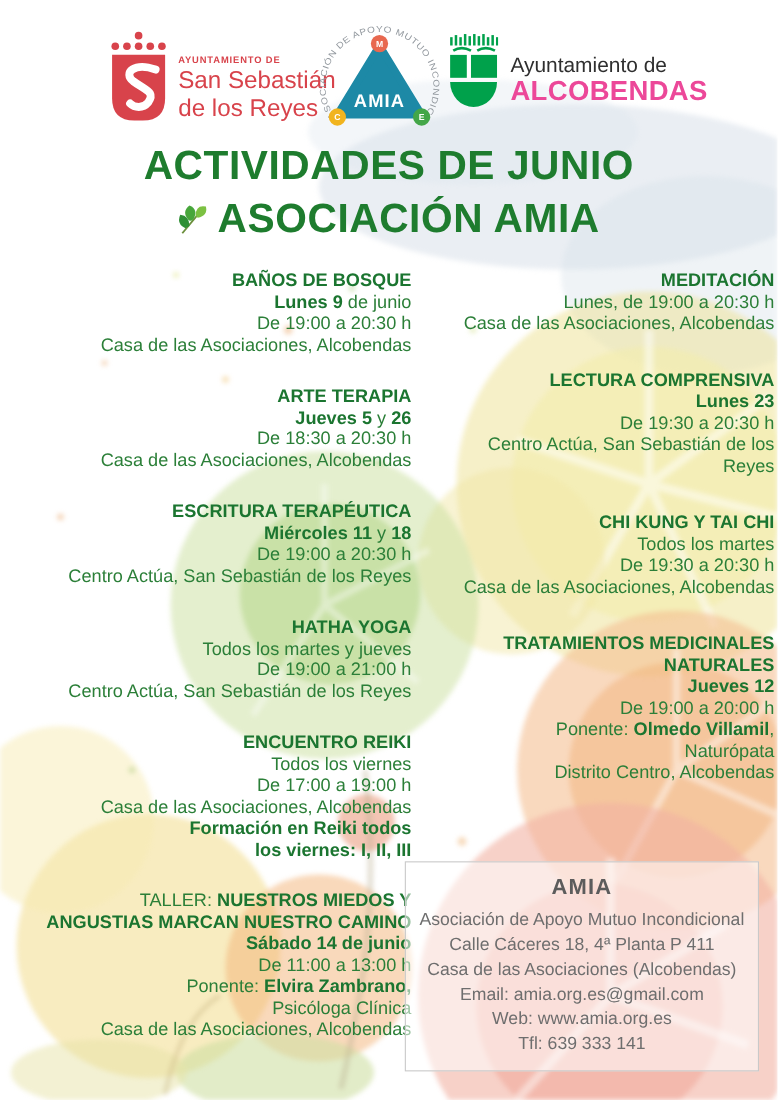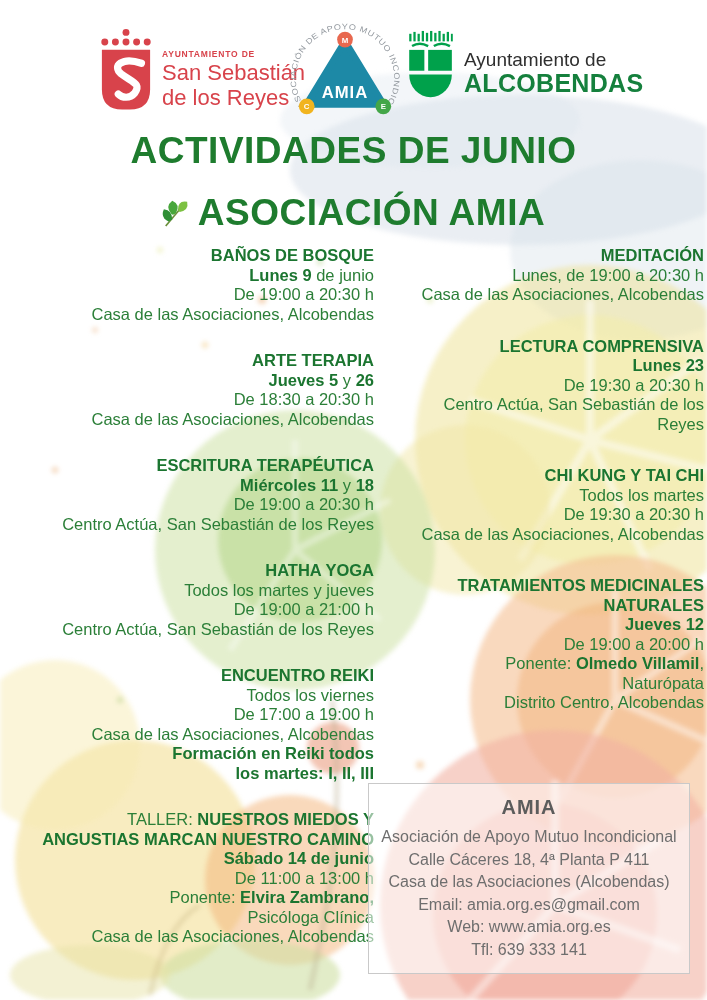--- a/index.html
+++ b/index.html
@@ -10,26 +10,26 @@
   .content{position:absolute;inset:0;z-index:1;}
   
   .logo-ss{position:absolute;left:99px;top:27px;display:flex;gap:9px;align-items:flex-start;}
   .ss-text{margin-top:22px;color:#d8434b;}
   .ss-eyebrow{font-size:8.5px;font-weight:bold;letter-spacing:0.8px;}
   .ss-name{font-size:22px;line-height:23px;margin-top:2px;}
   .logo-amia{position:absolute;left:281px;top:18px;}
   .logo-alc{position:absolute;left:408px;top:30px;display:flex;gap:10px;align-items:flex-start;}
   .alc-text{margin-top:20px;color:#2f2f2f;}
   .alc-line1{font-size:19px;line-height:20px;}
-  .alc-line2{font-size:25px;line-height:26px;font-weight:bold;color:#15803d;letter-spacing:0.3px;text-align:center;}
+  .alc-line2{font-size:25px;line-height:26px;font-weight:bold;color:#ec4899;letter-spacing:0.3px;text-align:center;}
   svg text{font-family:"Liberation Sans",sans-serif;}
   
   .title{position:absolute;left:0;right:0;top:130px;text-align:center;color:#1e7c2e;font-weight:bold;}
   .title-line1{font-size:37px;line-height:42px;letter-spacing:0.5px;}
-  .title-line2{font-size:37px;line-height:42px;letter-spacing:0.5px;margin-top:20px;
+  .title-line2{font-size:37px;line-height:42px;letter-spacing:0.5px;margin-top:6px;
                display:flex;justify-content:center;align-items:center;gap:8px;}
   
   .col{position:absolute;top:246px;}
   .col-left{left:42px;width:332px;}
   .col-right{left:368px;width:336px;}
   .section{margin:0 0 27px 0;text-align:right;}
   .col-right .section{margin-bottom:32px;margin-left:48px;}
   .line{font-size:16.5px;line-height:19.5px;color:#2b7f38;}
   .line .b{font-weight:bold;color:#1b7530;}
   
@@ -218,21 +218,21 @@
           <div class="line"><span>Todos los martes y jueves</span></div>
           <div class="line"><span>De 19:00 a 21:00 h</span></div>
           <div class="line"><span>Centro Actúa, San Sebastián de los Reyes</span></div>
         </div>
         <div class="section">
           <div class="line"><span class="b">ENCUENTRO REIKI</span></div>
           <div class="line"><span>Todos los viernes</span></div>
           <div class="line"><span>De 17:00 a 19:00 h</span></div>
           <div class="line"><span>Casa de las Asociaciones, Alcobendas</span></div>
           <div class="line"><span class="b">Formación en Reiki todos</span></div>
-          <div class="line"><span class="b">los martes: I, II, III</span></div>
+          <div class="line"><span class="b">los viernes: I, II, III</span></div>
         </div>
         <div class="section">
           <div class="line"><span>TALLER: </span><span class="b">NUESTROS MIEDOS Y</span></div>
           <div class="line"><span class="b">ANGUSTIAS MARCAN NUESTRO CAMINO</span></div>
           <div class="line"><span class="b">Sábado 14 de junio</span></div>
           <div class="line"><span>De 11:00 a 13:00 h</span></div>
           <div class="line"><span>Ponente: </span><span class="b">Elvira Zambrano,</span></div>
           <div class="line"><span>Psicóloga Clínica</span></div>
           <div class="line"><span>Casa de las Asociaciones, Alcobendas</span></div>
         </div>

